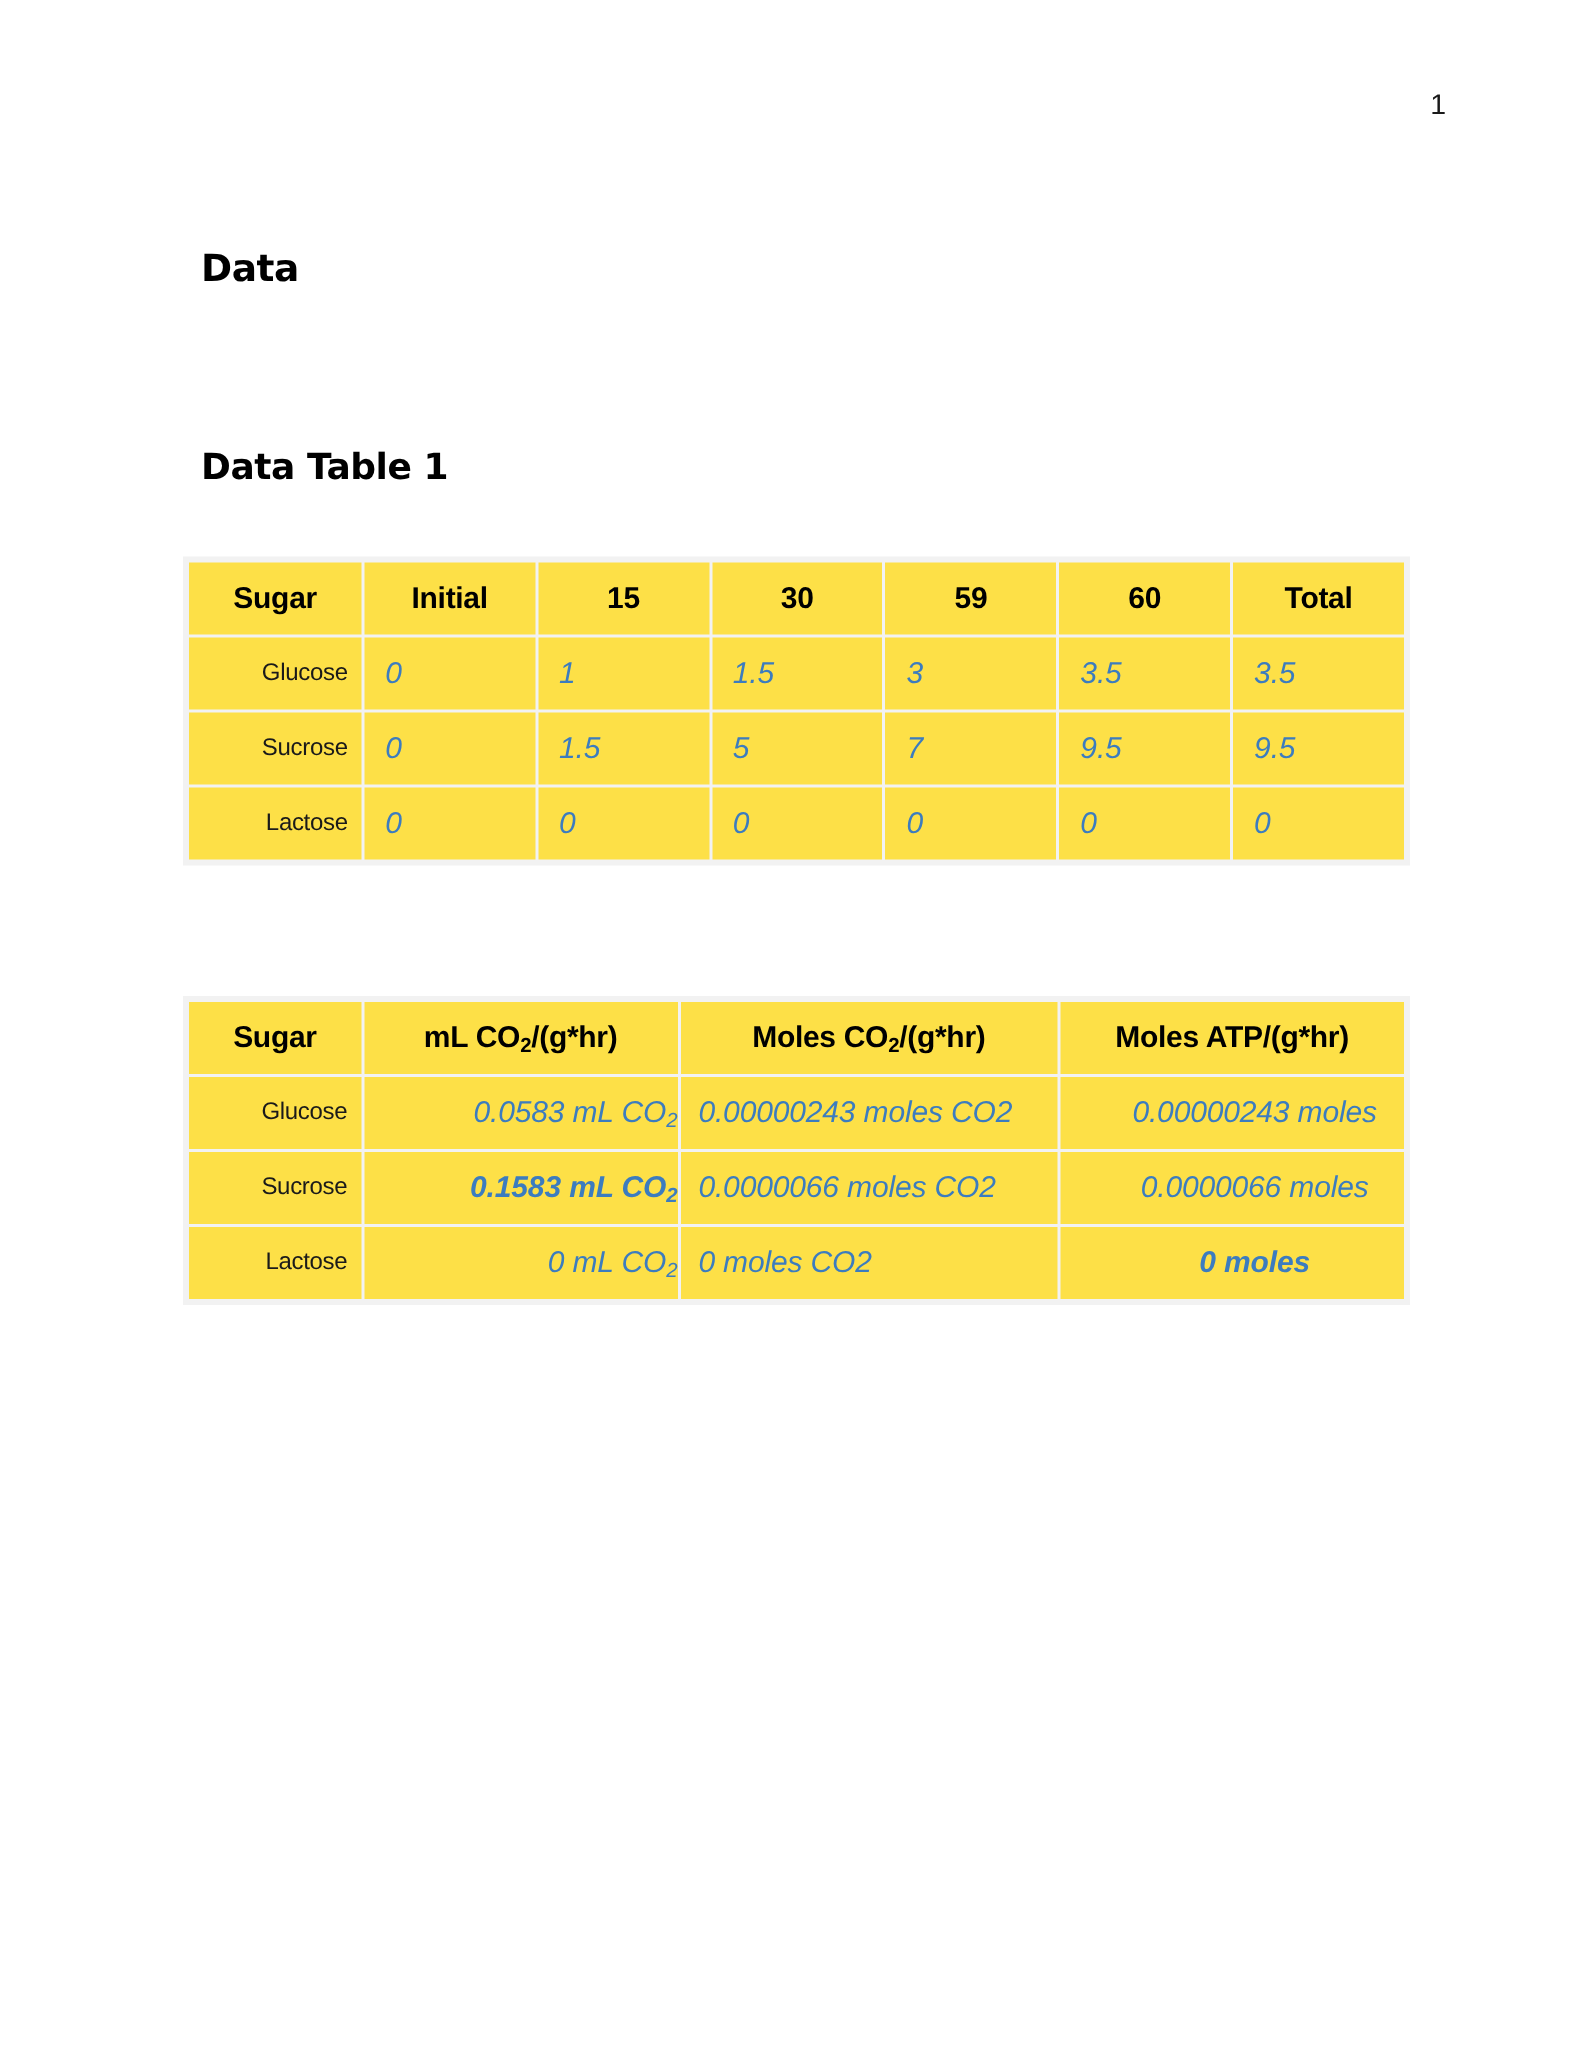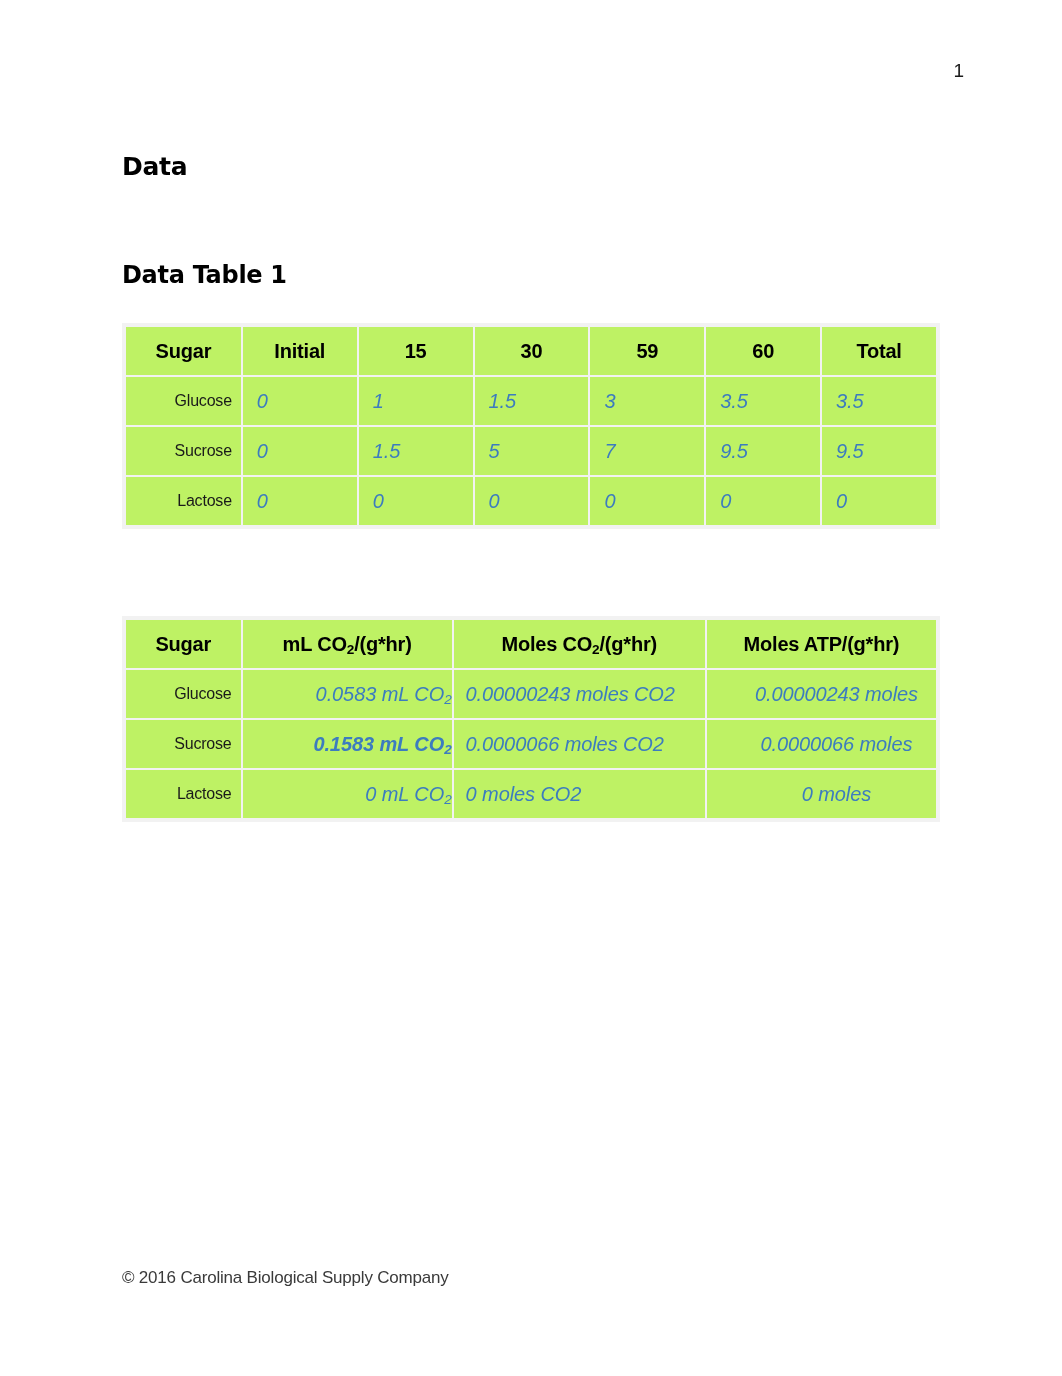--- a/index.html
+++ b/index.html
@@ -38,21 +38,21 @@
     top: 152px;
     width: 818px;
   }
 
   h1.doc-heading,
   h2.doc-heading,
   h3.doc-heading {
     font-family: "DejaVu Sans", sans-serif;
     font-weight: bold;
     color: #000000;
-    margin: 0;
+    margin: 12px;
     letter-spacing: -0.3px;
   }
   h1.doc-heading { font-size: 25px; line-height: 30px; }
   h2.doc-heading { font-size: 24px; line-height: 30px; }
   h3.doc-heading { font-size: 24px; line-height: 30px; }
 
   .gap-after-data     { height: 44px; }
   .gap-after-activity { height: 34px; }
   .gap-after-t1-title { height: 33px; }
   .gap-after-table1   { height: 52px; }
@@ -65,21 +65,21 @@
     box-sizing: border-box;
   }
   table.data-table {
     border-collapse: separate;
     border-spacing: 2px;
     width: 100%;
     table-layout: fixed;
   }
   table.data-table td,
   table.data-table th {
-    background: #bef264;
+    background: #fde047;
     padding: 0;
     margin: 0;
     vertical-align: middle;
   }
   table.data-table th {
     font-family: "Liberation Sans", sans-serif;
     font-weight: bold;
     font-size: 20px;
     color: #000000;
     text-align: center;
@@ -121,21 +121,21 @@
   #table2 .val.ml-col   { text-align: right; }
   #table2 .val.moles-col{ text-align: left; padding-left: 12px !important; line-height: 26px; }
   #table2 .val.atp-col  { text-align: center; padding-left: 30px !important; }
 
   .ml-indent-0 { padding-left: 8px  !important; }
   .ml-indent-1 { padding-left: 36px !important; font-weight: bold; }
   .ml-indent-2 { padding-left: 34px !important; }
 
   .atp-indent-0 { padding-left: 30px !important; }
   .atp-indent-1 { padding-left: 33px !important; }
-  .atp-indent-2 { padding-left: 30px !important; }
+  .atp-indent-2 { padding-left: 30px !important; font-weight: bold; }
 
   .tall-row td { height: 62px; }
 
   sub {
     font-size: 0.68em;
     vertical-align: baseline;
     position: relative;
     bottom: -0.26em;
   }
 
@@ -259,15 +259,14 @@
             <td class="val ml-col ml-indent-2"><span>0 mL CO</span><sub>2</sub></td>
             <td class="val moles-col">0 moles CO2</td>
             <td class="val atp-col atp-indent-2">0 moles</td>
           </tr>
         </tbody>
       </table>
     </div>
 
   </div>
 
-  <div class="footer">© 2016 Carolina Biological Supply Company</div>
 
 </div>
 
 </body></html>

